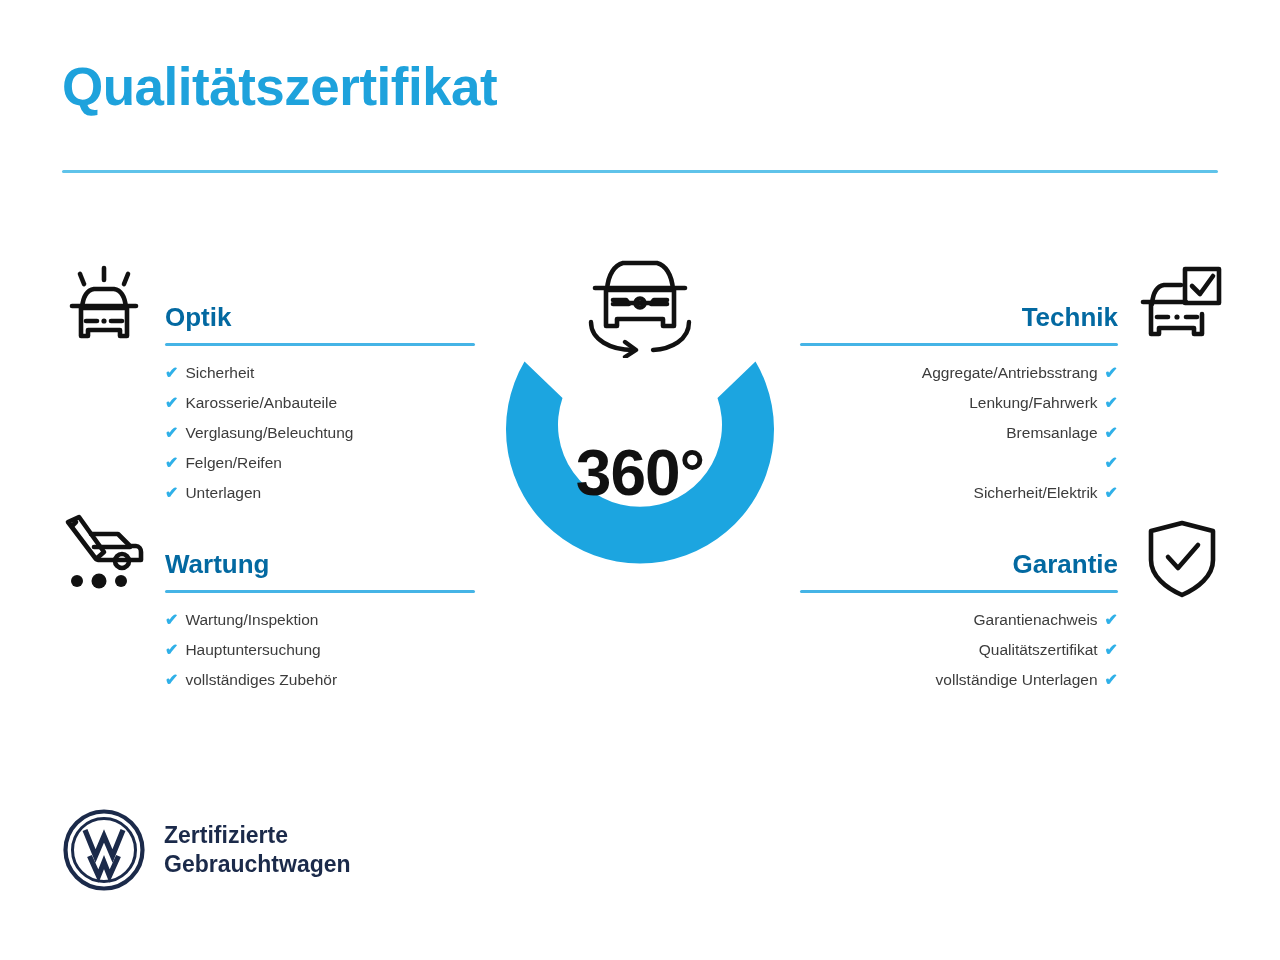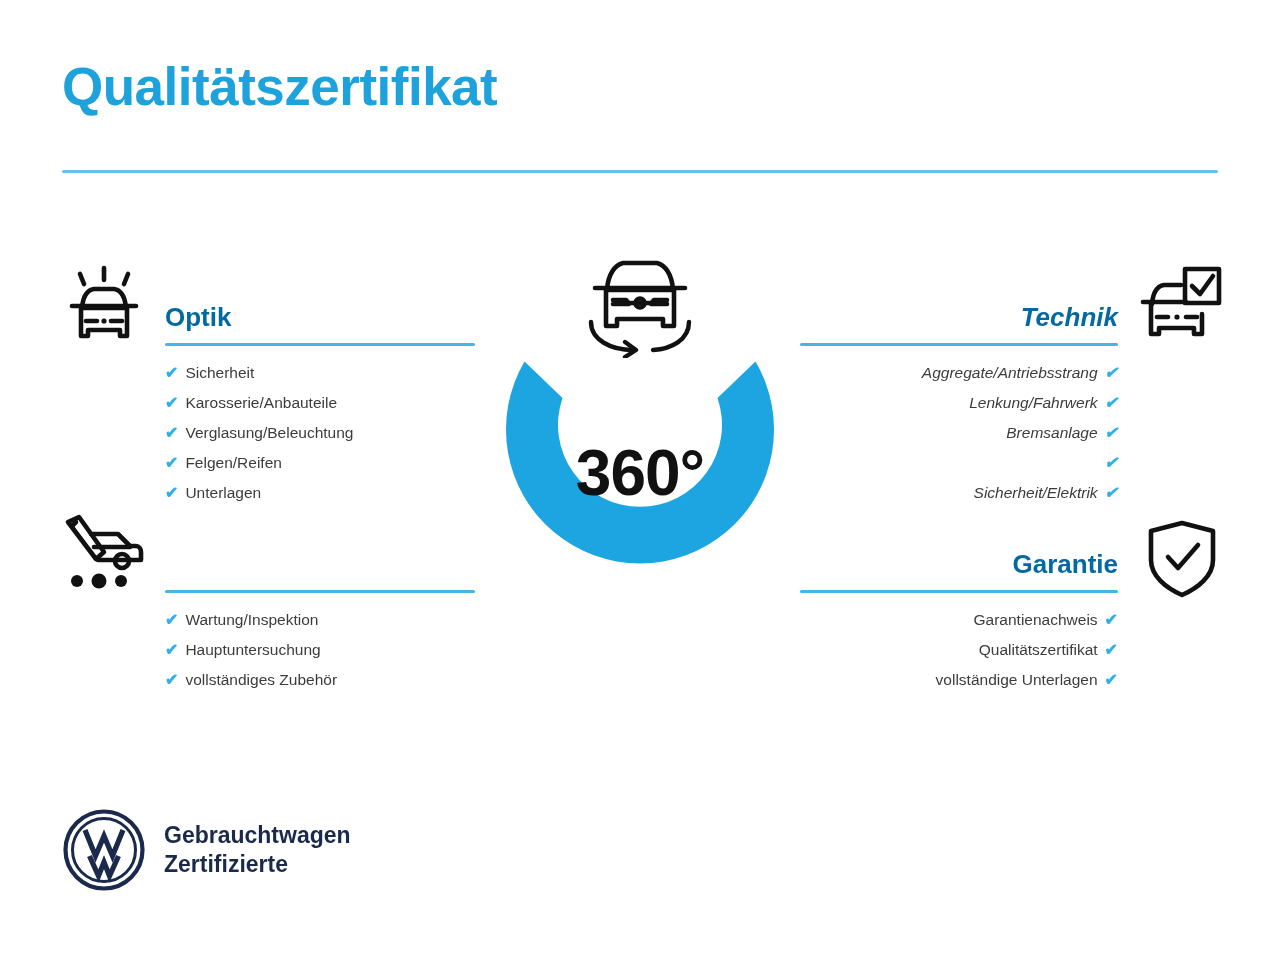--- a/index.html
+++ b/index.html
@@ -88,21 +88,21 @@
   .col-left .check { margin-right: 7px; }
 
   
   .col-right .section-title { text-align: right; }
   .col-right .section-list li { justify-content: flex-end; align-items: center; }
   .col-right .check { margin-left: 7px; }
 
   
   #sec-optik   { left: 165px; top: 300px;  width: 310px; }
   #sec-wartung { left: 165px; top: 547px;  width: 310px; }
-  #sec-technik { left: 800px; top: 300px;  width: 318px; font-style: italic; }
+  #sec-technik { left: 800px; top: 300px;  width: 318px; }
   #sec-garantie{ left: 800px; top: 547px;  width: 318px; }
 
   
   .corner-icon {
     position: absolute;
     width: 92px;
     height: 92px;
   }
   #icon-optik    { left: 58px;   top: 262px; }
   #icon-wartung  { left: 58px;   top: 508px; }
@@ -243,20 +243,21 @@
       </li>
     <li>
         <span class="check">✔</span>
         <span>Unterlagen</span>
       </li>
   </ul>
 </div>
 
 <div class="section col-left" id="sec-wartung">
   <div class="section-head">
+    <div class="section-title">Wartung</div>
     <div class="section-underline"></div>
   </div>
   <ul class="section-list">
     <li>
         <span class="check">✔</span>
         <span>Wartung/Inspektion</span>
       </li>
     <li>
         <span class="check">✔</span>
         <span>Hauptuntersuchung</span>
@@ -357,16 +358,16 @@
 <div class="footer-logo">
   <svg class="vw-mark" viewBox="0 0 84 84">
     <circle cx="42" cy="42" r="38.5" fill="none" stroke="#1b2a4a" stroke-width="4.2"></circle>
     <circle cx="42" cy="42" r="31.5" fill="none" stroke="#1b2a4a" stroke-width="3"></circle>
     <g fill="none" stroke="#1b2a4a" stroke-width="5.2" stroke-linejoin="miter" stroke-linecap="butt">
       <path d="M23 22 L33.5 48 L42 28 L50.5 48 L61 22"></path>
       <path d="M27.5 48 L36.5 68 L42 54 L47.5 68 L56.5 48"></path>
     </g>
   </svg>
   <div class="vw-words">
+    <div>Zertifizierte</div>
     <div>Gebrauchtwagen</div>
-    <div>Zertifizierte</div>
   </div>
 </div>
 
 </body></html>

